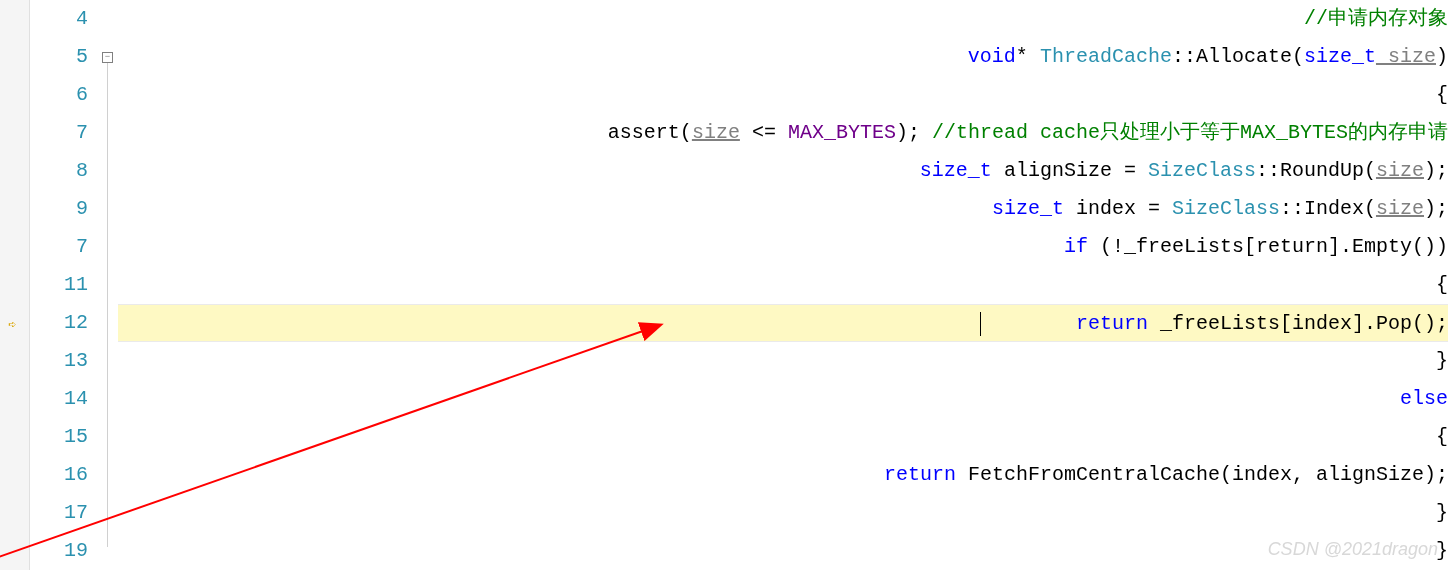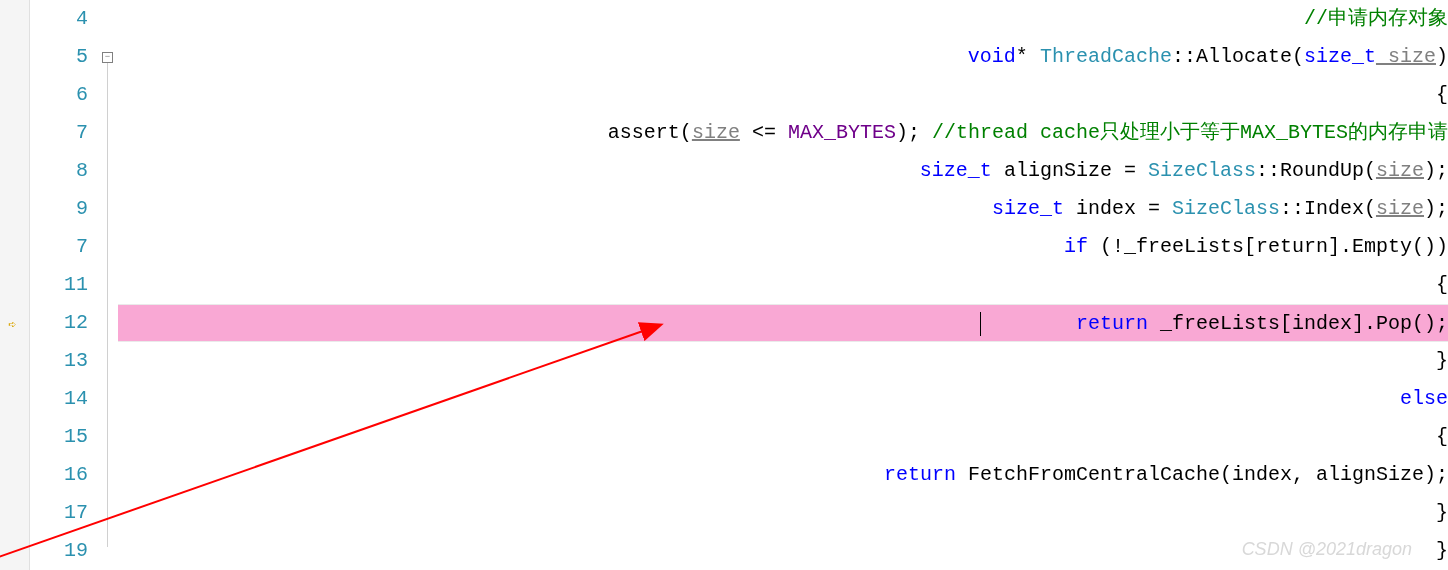--- a/index.html
+++ b/index.html
@@ -68,21 +68,21 @@
       position: relative;
       text-align: right;
     }
     .code-line {
       height: 38px;
       line-height: 38px;
       white-space: pre;
       padding-left: 4px;
     }
     .current-line {
-      background: #f9a8d4;
+      background: #fef9c3;
       border-top: 1px solid #eaeaea;
       border-bottom: 1px solid #eaeaea;
     }
     .cursor {
       display: inline-block;
       width: 1px;
       height: 24px;
       background: #000;
       vertical-align: middle;
       margin-right: -1px;
@@ -97,21 +97,21 @@
     .macro { color: #6f008a; }
     
     .arrow-svg {
       position: absolute;
       pointer-events: none;
       left: 0;
       top: 0;
     }
     .watermark {
       position: absolute;
-      right: 36px;
+      right: 10px;
       bottom: 10px;
       color: #d8d8d8;
       font-family: Arial, sans-serif;
       font-size: 18px;
       font-style: italic;
     }
   </style>
 </head>
 <body>
 

